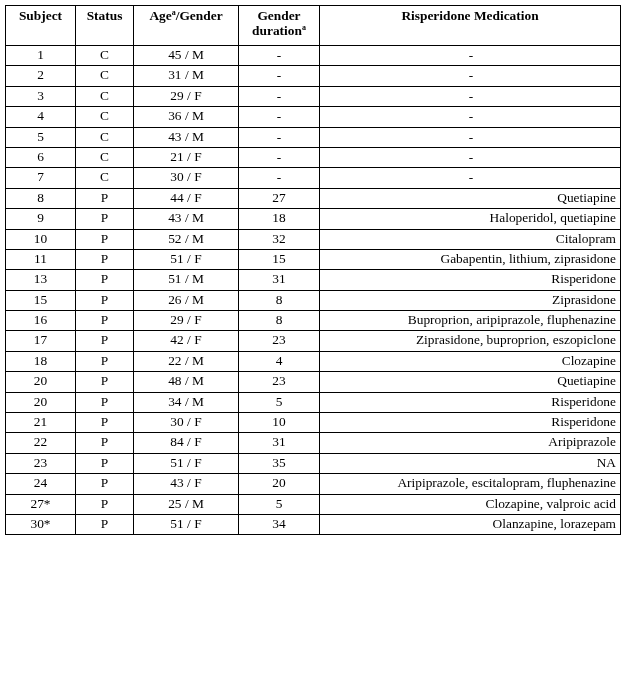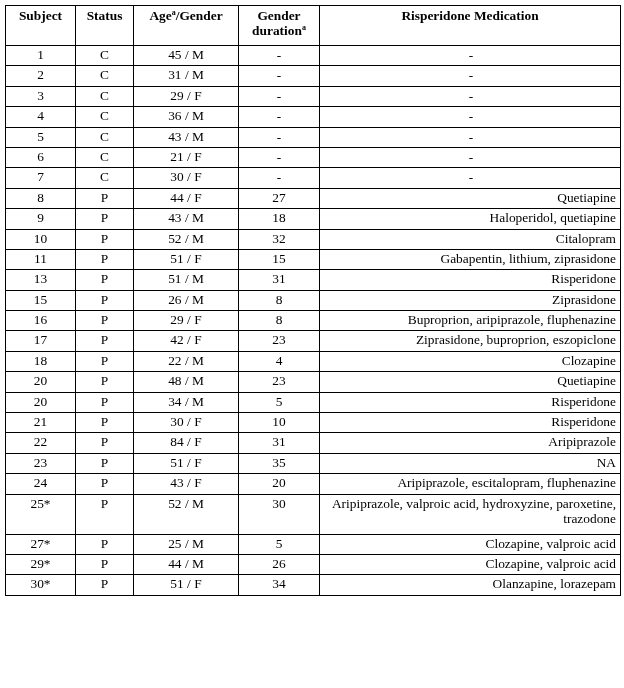--- a/index.html
+++ b/index.html
@@ -185,39 +185,25 @@
         <td>35</td>
         <td class="med">NA</td>
       </tr>
       <tr>
         <td>24</td>
         <td>P</td>
         <td>43 / F</td>
         <td>20</td>
         <td class="med">Aripiprazole, escitalopram, fluphenazine</td>
       </tr>
-      <tr class="tall">
-        <td>25*</td>
-        <td>P</td>
-        <td>52 / M</td>
-        <td>30</td>
-        <td class="med">Aripiprazole, valproic acid, hydroxyzine, paroxetine, trazodone</td>
-      </tr>
       <tr>
         <td>27*</td>
         <td>P</td>
         <td>25 / M</td>
         <td>5</td>
-        <td class="med">Clozapine, valproic acid</td>
-      </tr>
-      <tr>
-        <td>29*</td>
-        <td>P</td>
-        <td>44 / M</td>
-        <td>26</td>
         <td class="med">Clozapine, valproic acid</td>
       </tr>
       <tr>
         <td>30*</td>
         <td>P</td>
         <td>51 / F</td>
         <td>34</td>
         <td class="med">Olanzapine, lorazepam</td>
       </tr>
     </tbody>

